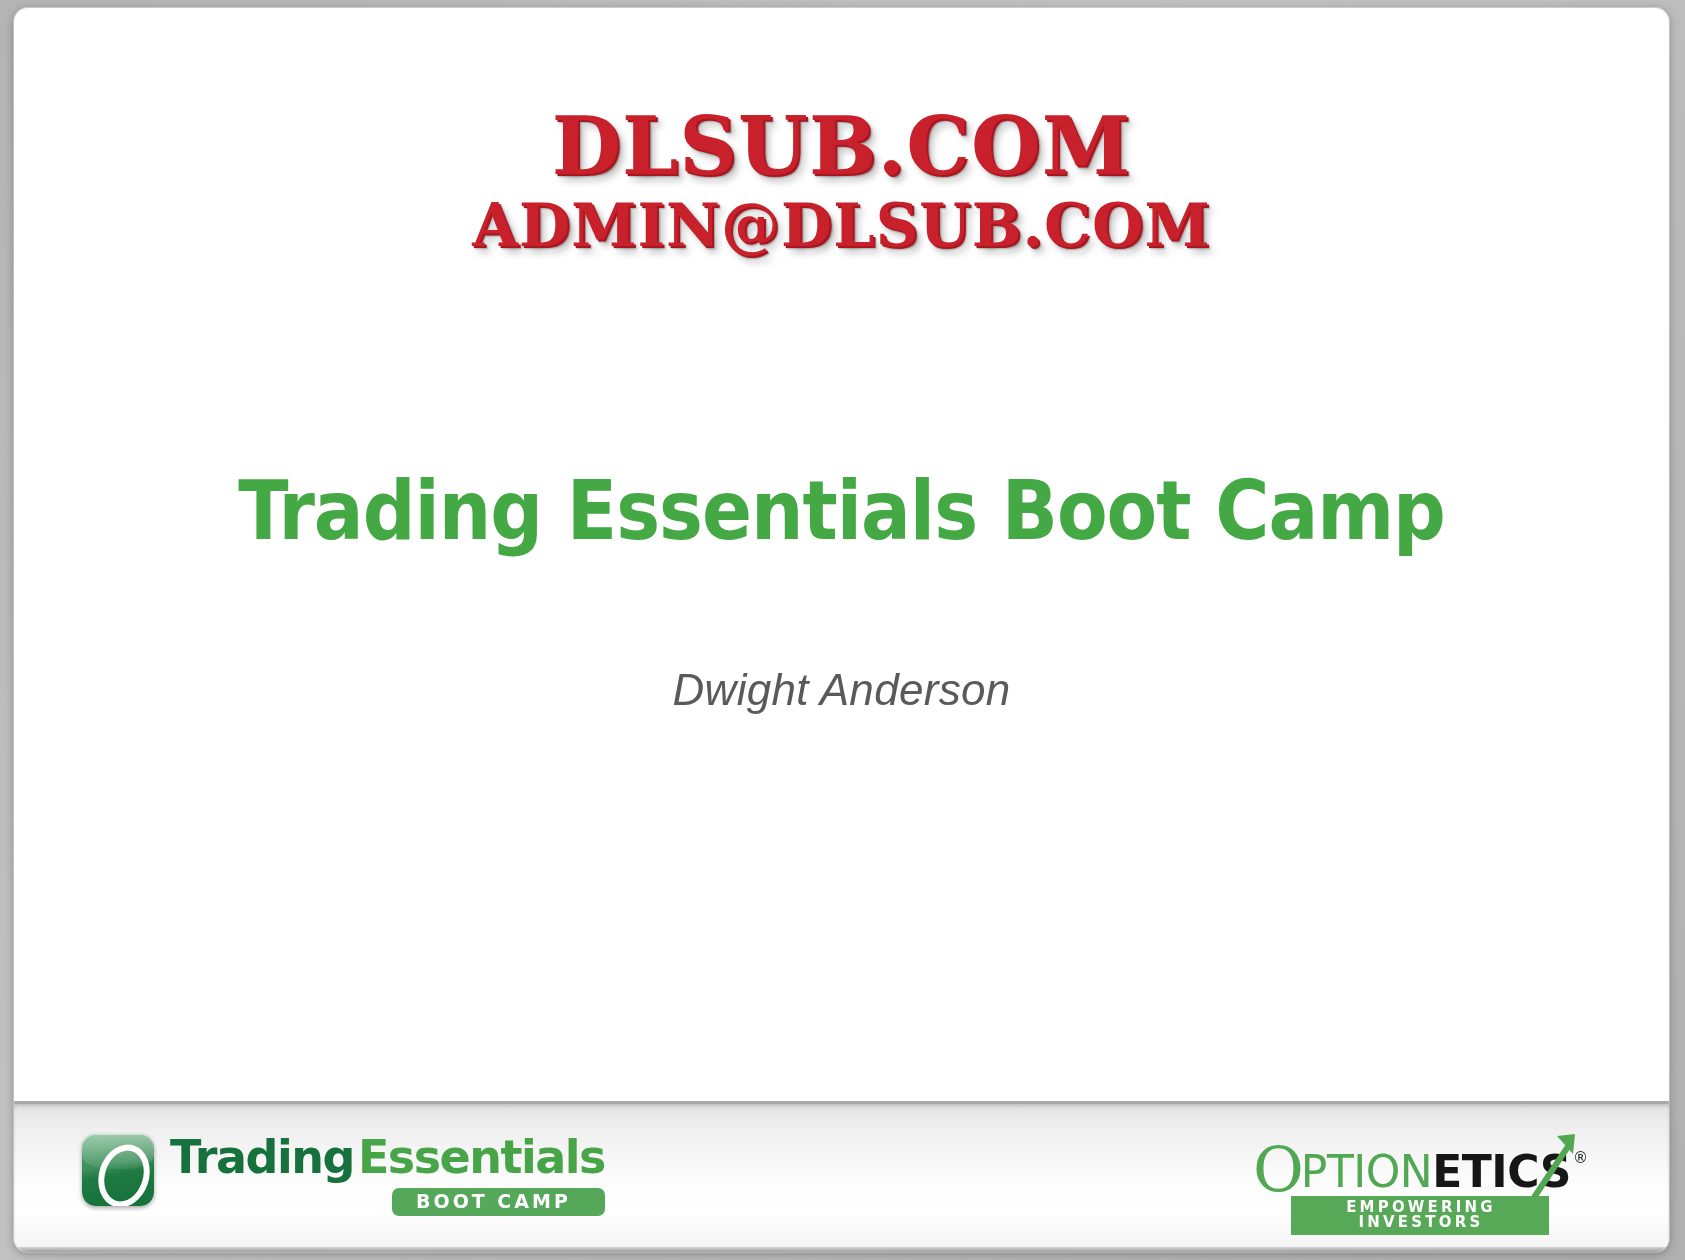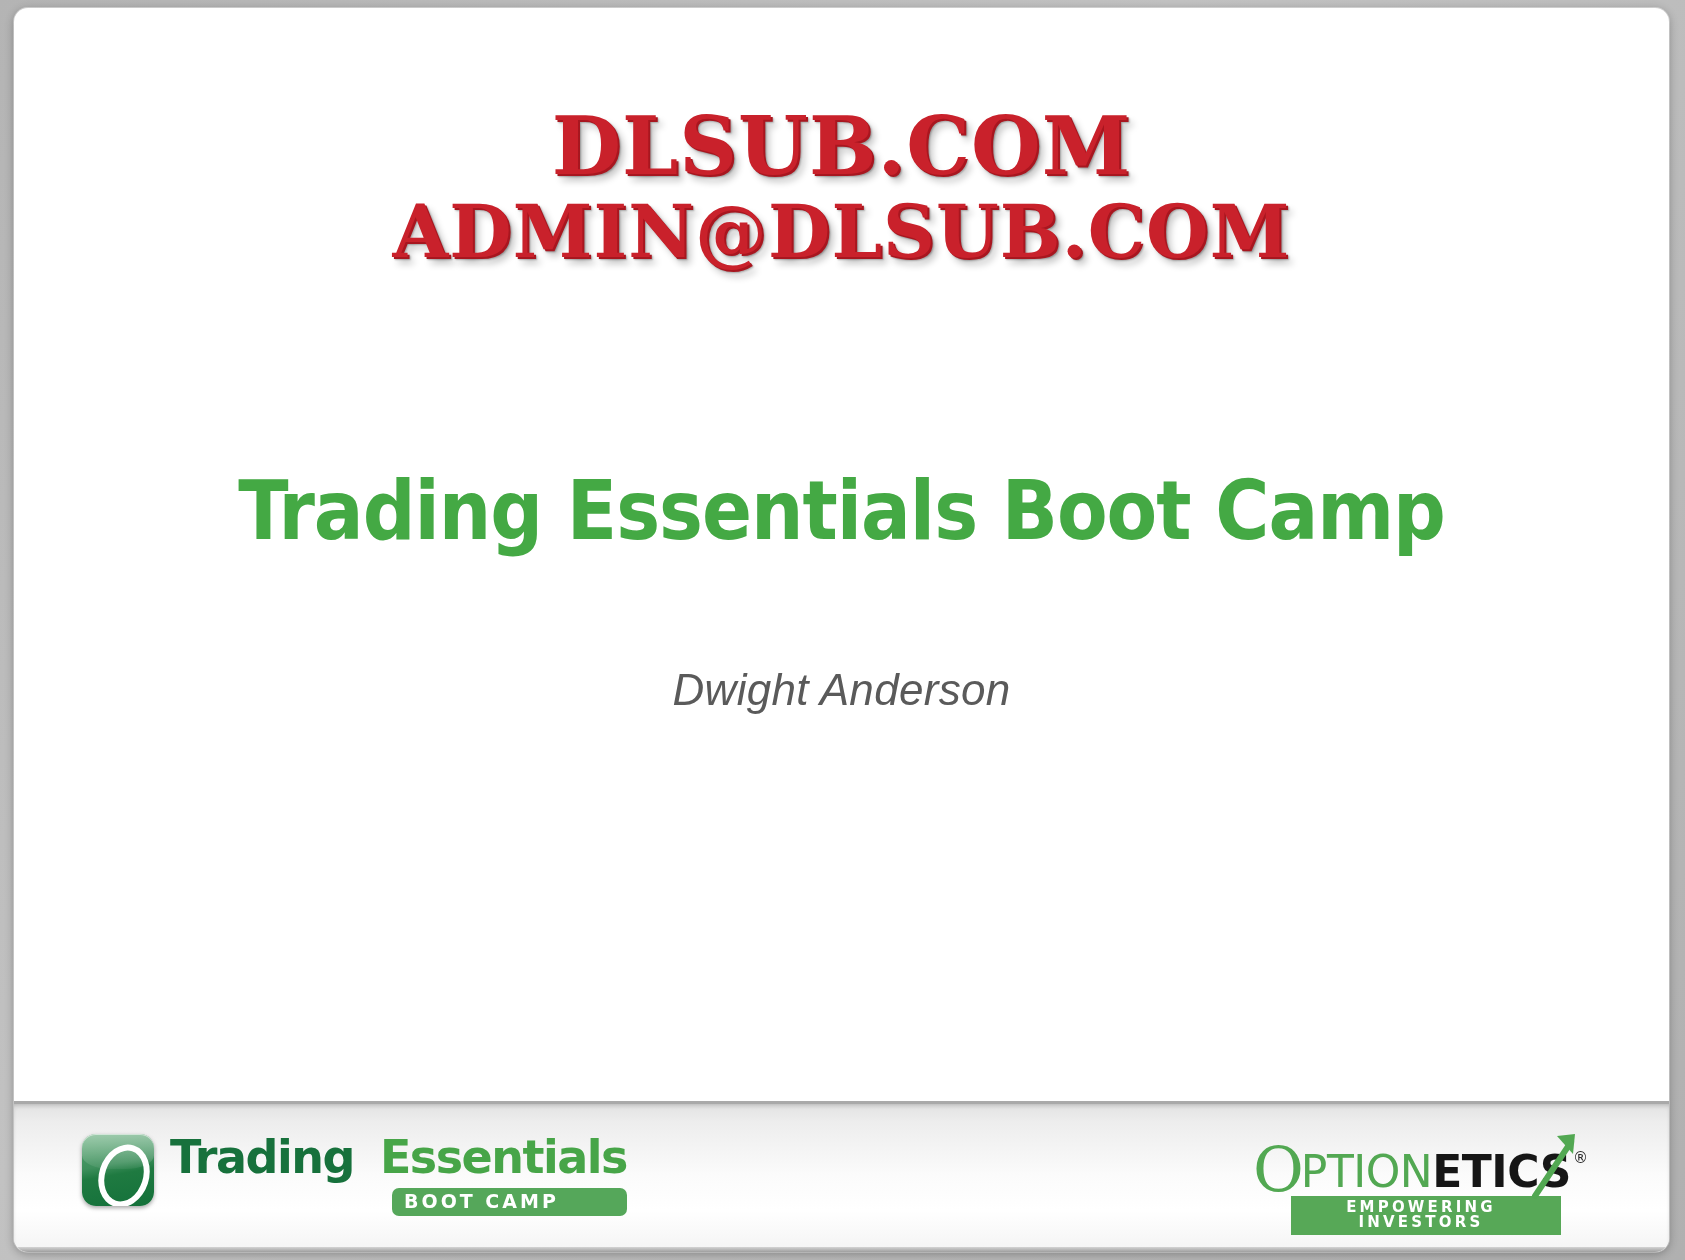--- a/index.html
+++ b/index.html
@@ -51,21 +51,21 @@
     letter-spacing: 1px;
     line-height: 1.0;
     -webkit-text-stroke: 5px #ffffff;
     paint-order: stroke fill;
     text-shadow:
       2px 2px 0 #a8161f,
       3px 3px 2px rgba(0,0,0,0.30),
       6px 7px 7px rgba(0,0,0,0.22);
   }
   .watermark-line-1 { font-size: 80px; }
-  .watermark-line-2 { font-size: 72px; margin-top: 10px; }
+  .watermark-line-2 { font-size: 59px; margin-top: 10px; }
 
   
   #slide-title {
     position: absolute;
     left: 0;
     top: 405px;
     width: 100%;
     text-align: center;
     font-family: "DejaVu Sans Condensed", "Liberation Sans Narrow", "Liberation Sans", sans-serif;
     font-weight: bold;
@@ -150,29 +150,29 @@
     align-items: baseline;
     line-height: 1;
   }
   .te-word {
     font-family: "DejaVu Sans", "Liberation Sans", sans-serif;
     font-weight: bold;
     font-size: 46px;
     letter-spacing: -1.5px;
   }
   .te-word-1 { color: #17713c; }
-  .te-word-2 { color: #47a548; margin-left: 26px; }
+  .te-word-2 { color: #47a548; margin-left: 4px; }
   #te-bootcamp-badge {
     margin-top: 8px;
     margin-left: 222px;
     display: inline-block;
     background: #55a75a;
     color: #ffffff;
     border-radius: 7px;
-    padding: 4px 12px 5px 12px;
+    padding: 4px 12px 5px 24px;
     font-family: "DejaVu Sans", "Liberation Sans", sans-serif;
     font-weight: bold;
     font-size: 19px;
     letter-spacing: 3px;
     line-height: 1;
   }
   #te-logo-text { display: flex; flex-direction: column; }
 
   
   #opt-logo {
@@ -228,21 +228,21 @@
   #opt-tagline {
     margin-top: 2px;
     margin-left: 38px;
     background: #57a857;
     color: #ffffff;
     font-family: "DejaVu Sans", "Liberation Sans", sans-serif;
     font-weight: bold;
     font-size: 15px;
     letter-spacing: 3.2px;
     text-align: center;
-    padding: 4px 16px 5px 6px;
+    padding: 4px 4px 5px 6px;
     width: 248px;
     line-height: 1;
   }
 </style>
 </head>
 <body>
 
 <div id="slide-root">
   <div id="slide-canvas">
 

